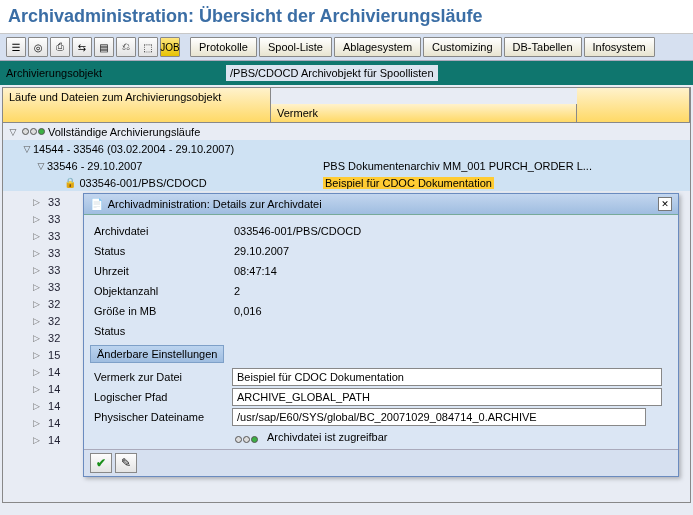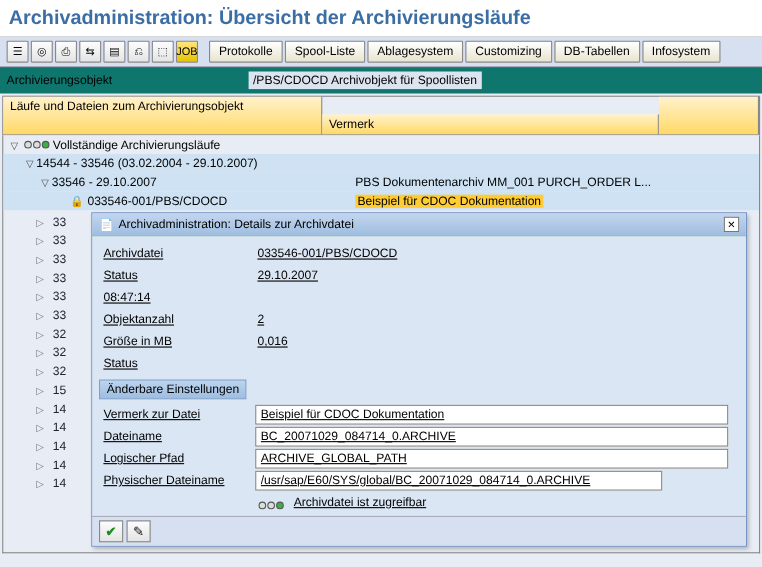--- a/index.html
+++ b/index.html
@@ -8,48 +8,48 @@
   .toolbar { background: #d6e0f0; padding: 3px 6px; display: flex; gap: 2px; align-items: center; border-bottom: 1px solid #aab; }
   .tb-icon { width: 20px; height: 20px; background: linear-gradient(#fdfdfd,#e4e4e4); border: 1px solid #888; display: flex; align-items: center; justify-content: center; cursor: pointer; font-size: 10px; border-radius: 1px; }
   .tb-icon.y { background: linear-gradient(#ffe680,#e6c200); }
   .tb-sep { width: 6px; }
   .tb-btn { height: 20px; background: linear-gradient(#fff,#e8e4d0); border: 1px solid #888; padding: 0 8px; display: flex; align-items: center; cursor: pointer; font-size: 11px; border-radius: 1px; }
   .objrow { background: #0f766e; padding: 4px 6px; display: flex; gap: 4px; align-items: center; }
   .objrow .lbl { width: 216px; }
   .objrow .val { background: #dce4f0; padding: 2px 4px; }
   .grid-head { display: flex; border: 1px solid #888; margin: 2px 2px 0 2px; }
   .gh { background: linear-gradient(#fff2cc,#ffd966); border-right: 1px solid #888; padding: 3px 6px; font-size: 11px; }
-  .gh1 { width: 290px; }
+  .gh1 { width: 268px; }
   .gh2 { width: 306px; margin-top: 16px; }
   .gh3 { flex: 1; }
   .grid-body { border: 1px solid #888; border-top: none; margin: 0 2px; background: #e8ecf4; height: 380px; position: relative; overflow: hidden; }
   .tree-row { display: flex; align-items: center; height: 17px; padding-left: 4px; }
   .tree-row.sel { background: #cfe2f3; }
   .tw { display: inline-block; width: 12px; text-align: center; color: #555; cursor: pointer; font-size: 9px; }
   .ind { display: inline-block; }
   .light { display: inline-flex; gap: 1px; margin: 0 3px; }
   .dot { width: 7px; height: 7px; border-radius: 50%; border: 1px solid #555; background: #ddd; }
   .dot.g { background: #3cb043; }
   .lock { margin: 0 3px; font-size: 10px; }
   .vm-cell { position: absolute; left: 320px; height: 17px; display: flex; align-items: center; }
   .hl { background: #ffcc33; padding: 0 2px; }
   .simple-rows { margin-top: 2px; }
   .sr { display: flex; align-items: center; height: 17px; padding-left: 30px; color: #223; }
   .sr .tw2 { width: 12px; color: #777; font-size: 9px; }
   .dialog { position: absolute; left: 82px; top: 187px; width: 596px; background: #eef2f8; border: 1px solid #6a8bbf; box-shadow: 2px 2px 4px rgba(0,0,0,.25); }
   .dlg-title { background: linear-gradient(#c3d6ef,#9fbde0); padding: 3px 6px; display: flex; align-items: center; border-bottom: 1px solid #7a9; }
   .dlg-title .t { flex: 1; font-size: 11px; }
   .dlg-close { width: 14px; height: 14px; border: 1px solid #777; background: #fff; font-size: 9px; display: flex; align-items:center; justify-content:center; cursor:pointer; }
-  .dlg-body { padding: 6px 8px 4px 8px; background: #dbe6f4; text-decoration: underline; }
+  .dlg-body { padding: 6px 8px 4px 8px; background: #dbe6f4; }
   .drow { display: flex; align-items: center; height: 20px; }
   .drow .dl { width: 140px; padding-left: 2px; }
   .drow .dv { flex: 1; padding-left: 2px; }
   .subhead { background: linear-gradient(#bcd4ef,#9fbde0); border: 1px solid #7ea0c8; padding: 2px 6px; margin: 4px -2px 4px -2px; font-size: 11px; display: inline-block; }
   .dinput { border: 1px solid #888; background: #fff; padding: 2px 4px; font-size: 11px; height: 18px; }
-  .w1 { width: 430px; } .w2 { width: 430px; } .w3 { width: 430px; } .w4 { width: 370px; }
+  .w1 { width: 430px; } .w2 { width: 430px; } .w3 { width: 430px; } .w4 { width: 414px; }
   .dlg-status { display: flex; align-items: flex-end; gap: 6px; padding: 4px 0 2px 140px; }
   .dlg-foot { background: #d6e0f0; border-top: 1px solid #aab; padding: 3px 6px; display: flex; gap: 3px; }
   .fbtn { width: 22px; height: 20px; background: linear-gradient(#fdfdfd,#e4e4e4); border: 1px solid #888; display:flex;align-items:center;justify-content:center; cursor:pointer; font-size: 12px; }
   .chk { color: #1a8f1a; font-weight: bold; }
 </style>
 </head>
 <body>
 
 <div class="title">Archivadministration: Übersicht der Archivierungsläufe</div>
 
@@ -138,41 +138,38 @@
     <div class="dlg-body">
       <div class="drow">
           <span class="dl">Archivdatei</span>
           <span class="dv">033546-001/PBS/CDOCD</span>
         </div>
       <div class="drow">
           <span class="dl">Status</span>
           <span class="dv">29.10.2007</span>
         </div>
       <div class="drow">
+          <span class="dl">Uhrzeit</span>
           <span class="dv">08:47:14</span>
         </div>
       <div class="drow">
           <span class="dl">Objektanzahl</span>
           <span class="dv">2</span>
         </div>
       <div class="drow">
           <span class="dl">Größe in MB</span>
           <span class="dv">0,016</span>
         </div>
       <div class="drow">
           <span class="dl">Status</span>
         </div>
       <div><span class="subhead">Änderbare Einstellungen</span></div>
       <div class="drow">
           <span class="dl">Vermerk zur Datei</span>
           <input class="dinput w1" value="Beispiel für CDOC Dokumentation" style="">
-        </div>
-      <div class="drow">
-          <span class="dl">Dateiname</span>
-          <input class="dinput w2" value="BC_20071029_084714_0.ARCHIVE" style="">
         </div>
       <div class="drow">
           <span class="dl">Logischer Pfad</span>
           <input class="dinput w3" value="ARCHIVE_GLOBAL_PATH" style="">
         </div>
       <div class="drow">
           <span class="dl">Physischer Dateiname</span>
           <input class="dinput w4" value="/usr/sap/E60/SYS/global/BC_20071029_084714_0.ARCHIVE" style="">
         </div>
       <div class="dlg-status">

